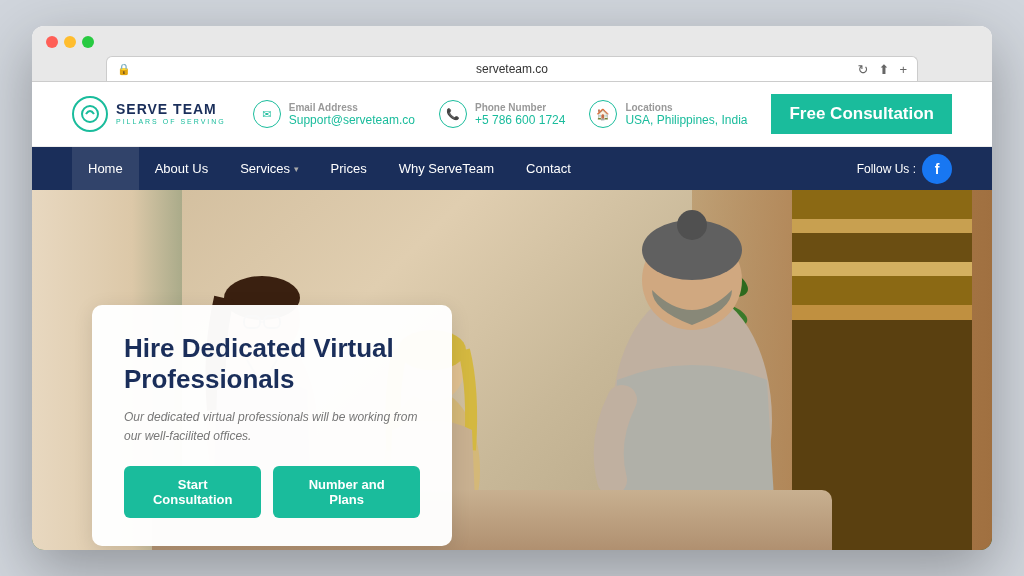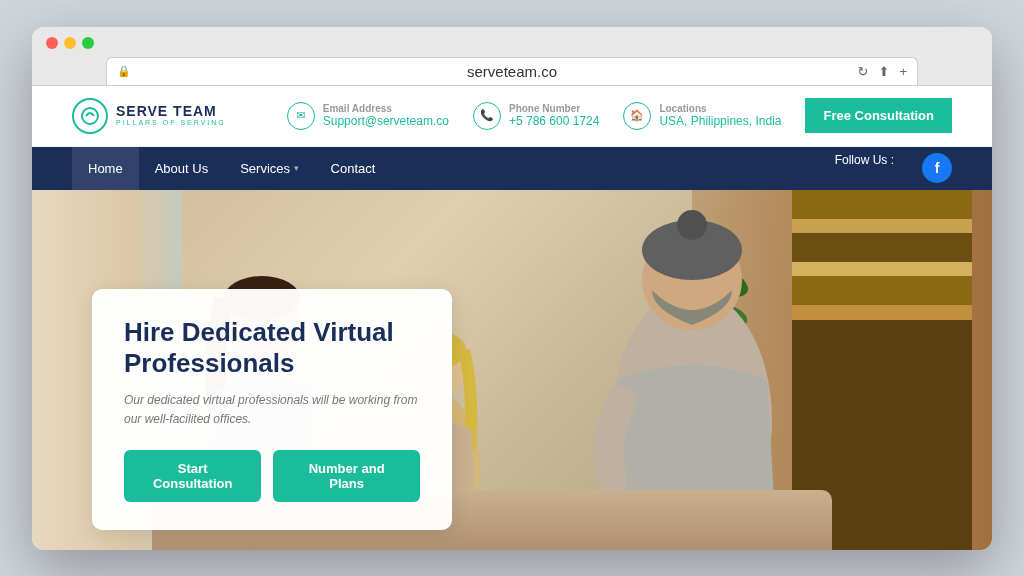--- a/index.html
+++ b/index.html
@@ -71,27 +71,27 @@
       align-items: center;
       gap: 10px;
     }
 
     .lock-icon {
       color: #666;
       font-size: 11px;
     }
 
     .address-text {
-      font-size: 15px;
+      font-size: 12px;
       color: #333;
       text-align: center;
     }
 
     .website-content {
-      background: #7dd3fc;
+      background: #14532d;
     }
 
     
     .site-header {
       background: #fff;
       padding: 12px 40px;
       display: flex;
       align-items: center;
       justify-content: space-between;
       border-bottom: 1px solid #eee;
@@ -171,21 +171,21 @@
       font-weight: 400;
       display: block;
     }
 
     .btn-free-consultation {
       background: #1abc9c;
       color: #fff;
       border: none;
       padding: 10px 18px;
       border-radius: 0;
-      font-size: 13px;
+      font-size: 17px;
       font-weight: 600;
       cursor: pointer;
       white-space: nowrap;
     }
 
     
     .site-nav {
       background: #1a2e5a;
       padding: 0 40px;
       display: flex;
@@ -215,22 +215,22 @@
       background: rgba(255,255,255,0.1);
     }
 
     .nav-item .chevron {
       font-size: 9px;
       color: #aaa;
     }
 
     .nav-follow {
       display: flex;
-      align-items: flex-start;
-      gap: 28px;
+      align-items: center;
+      gap: 6px;
     }
 
     .follow-label {
       color: #fff;
       font-size: 12px;
     }
 
     .social-btn {
       width: 30px;
       height: 30px;
@@ -247,21 +247,21 @@
 
     
     .hero-section {
       position: relative;
       height: 360px;
       overflow: hidden;
     }
 
     .hero-card {
       position: absolute;
-      bottom: 20px;
+      bottom: 4px;
       left: 60px;
       background: rgba(255, 255, 255, 0.97);
       border-radius: 10px;
       padding: 28px 32px;
       max-width: 360px;
       box-shadow: 0 4px 20px rgba(0,0,0,0.1);
     }
 
     .hero-title {
       font-size: 26px;
@@ -430,20 +430,26 @@
           <span>Home</span>
         </a>
         <a class="nav-item">
           <span>About Us</span>
         </a>
         <a class="nav-item">
           <span>Services</span>
           <span class="chevron">▾</span>
         </a>
         <a class="nav-item">
+          <span>Prices</span>
+        </a>
+        <a class="nav-item">
+          <span>Why ServeTeam</span>
+        </a>
+        <a class="nav-item">
           <span>Contact</span>
         </a>
       </div>
 
       <div class="nav-follow">
         <span class="follow-label">Follow Us :</span>
         <div class="social-btn">
           <span>f</span>
         </div>
       </div>

